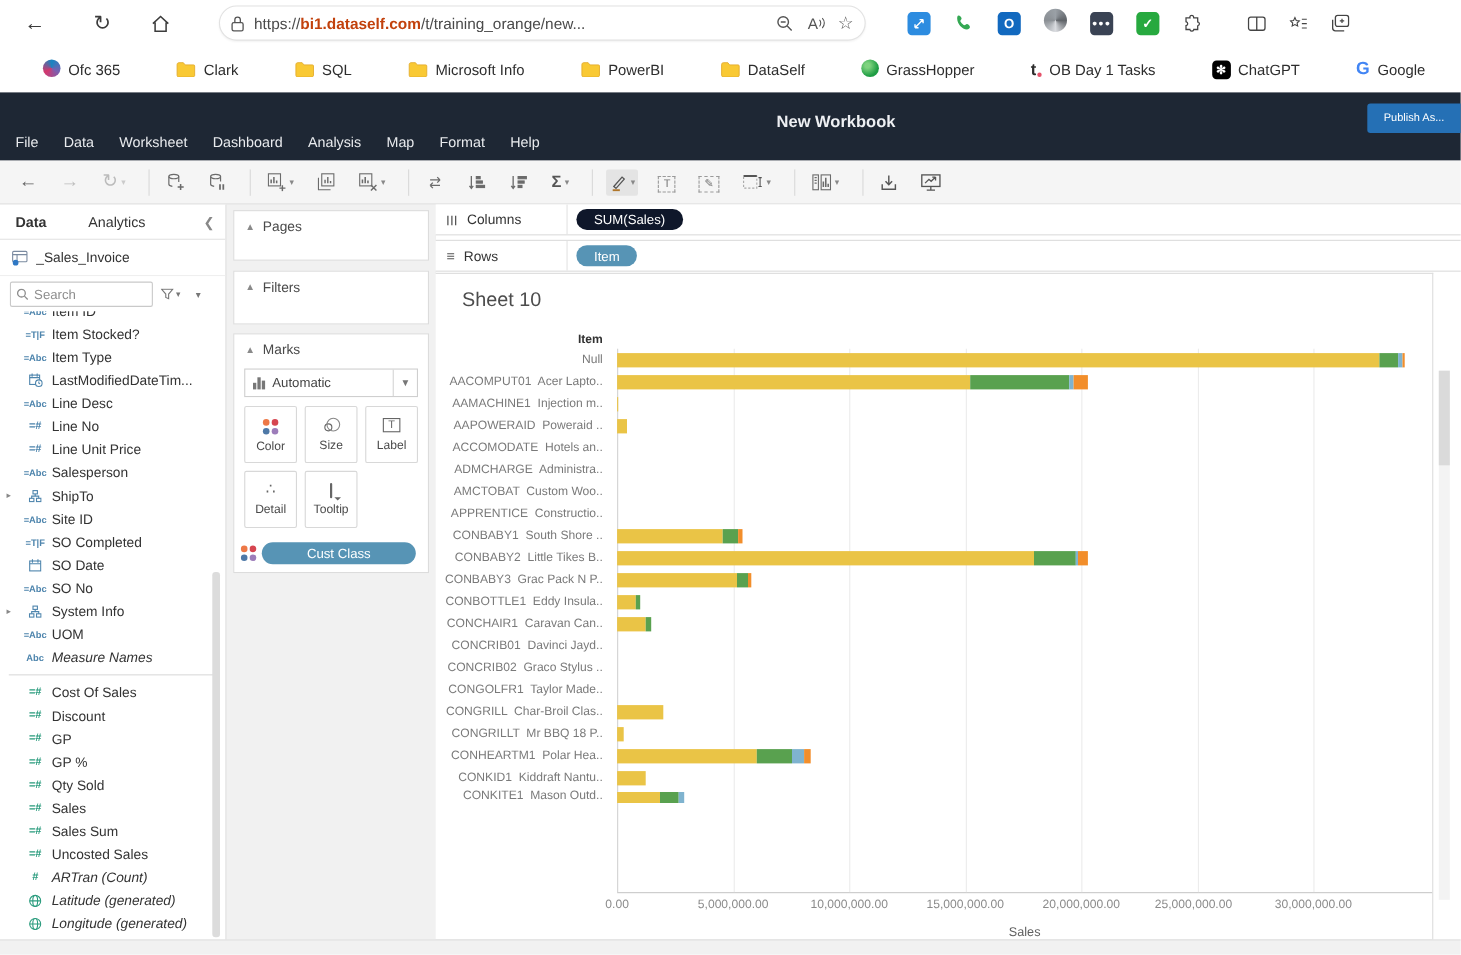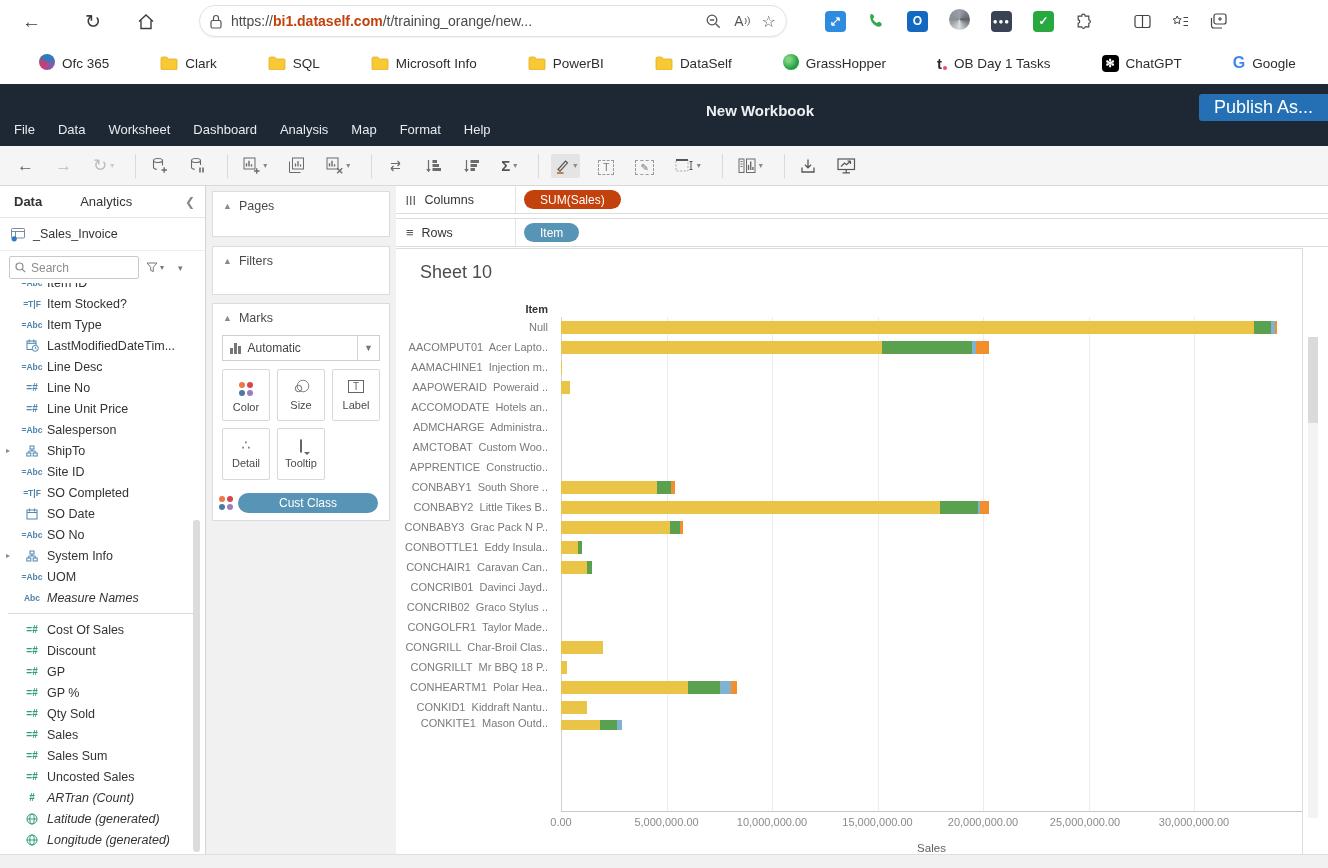--- a/index.html
+++ b/index.html
@@ -26,21 +26,21 @@
   .bm-sq{width:17px;height:17px;border-radius:4px;display:inline-flex;align-items:center;justify-content:center;}
   .bm-ticon{font-weight:bold;font-size:15px;position:relative;padding-right:5px;}
   .bm-ticon i{position:absolute;right:0;bottom:2px;width:4px;height:4px;border-radius:50%;background:#e5526a;}
   
   .tableau-header{position:absolute;top:84px;left:0;right:0;height:62px;background:#1e2734;}
   .menus{position:absolute;left:14px;bottom:9px;display:flex;gap:23px;}
   .menus span{font-size:13px;color:#e9ebee;cursor:default;}
   .wb-title{position:absolute;left:760px;top:18px;transform:translateX(-50%);
             color:#eef0f3;font-size:15px;font-weight:bold;white-space:nowrap;}
   .publish-btn{position:absolute;right:0;top:10px;height:27px;background:#2570b5;color:#fff;border:none;
-               font-family:inherit;font-size:18px;padding:0 15px;border-radius:3px 0 0 3px;cursor:pointer;}
+               font-family:inherit;font-size:10px;padding:0 15px;border-radius:3px 0 0 3px;cursor:pointer;}
   
   .toolbar{position:absolute;top:146px;left:0;right:0;height:39px;background:#f5f5f5;border-bottom:1px solid #d9d9d9;
            display:flex;align-items:center;padding-left:14px;}
   .tb-item{display:flex;align-items:center;margin-right:15px;padding:4px 3px;border-radius:2px;color:#666;}
   .tb-item.sel{background:#e4e4e4;}
   .tb-item .caret{font-size:8px;color:#888;margin-left:3px;}
   .tb-item.dis{opacity:.38;}
   .tb-sep{width:1px;height:24px;background:#d9d9d9;margin:0 12px 0 3px;}
   .tb-glyph{font-size:17px;line-height:1;color:#5f5f5f;}
   .dashbox{border:1px dashed #9a9a9a;color:#777;font-size:10px;padding:1px 4px;}
@@ -94,21 +94,21 @@
   .sheet-region{position:absolute;top:186px;left:396px;right:0;bottom:13px;background:#fff;}
   .shelf{position:absolute;left:0;right:0;height:27px;background:#fff;border-bottom:1px solid #dcdcdc;display:flex;align-items:center;}
   .shelf.cols{top:0;}
   .shelf.rows{top:32px;border-top:1px solid #dcdcdc;}
   .shelf-label{width:120px;display:flex;align-items:center;gap:8px;padding-left:10px;font-size:12.5px;color:#333;
                border-right:1px solid #e3e3e3;height:100%;box-sizing:border-box;}
   .sh-colic{font-size:9px;font-weight:bold;color:#555;letter-spacing:1px;}
   .sh-rowic{font-size:13px;color:#555;}
   .pill{height:19px;border-radius:10px;color:#fff;font-size:12px;display:inline-flex;align-items:center;
         padding:0 16px;margin-left:8px;}
-  .pill.green{background:#c2410c;}
+  .pill.green{background:#0f172a;}
   .pill.blue{background:#5794b5;}
   .sheet{position:absolute;top:62px;left:0;width:907px;height:607px;background:#fff;
          border-top:1px solid #dcdcdc;border-right:1px solid #dcdcdc;border-bottom:1px solid #dcdcdc;box-sizing:border-box;}
   .sheet-title{position:absolute;left:24px;top:13px;font-size:18px;color:#4c4c4c;}
   .row-header{position:absolute;top:54px;left:0;width:160px;text-align:right;font-size:11px;font-weight:bold;color:#333;padding-right:8px;box-sizing:border-box;}
   .grid-layer{position:absolute;top:68px;left:165px;width:741px;height:494px;border-bottom:1px solid #c9c9c9;}
   .gline{position:absolute;top:0;bottom:0;width:1px;background:#ececec;}
   .gline.zero{background:#d2d2d2;}
   .chart-rows{position:absolute;top:68px;left:0;right:1px;}
   .crow{height:20px;display:flex;align-items:center;}

